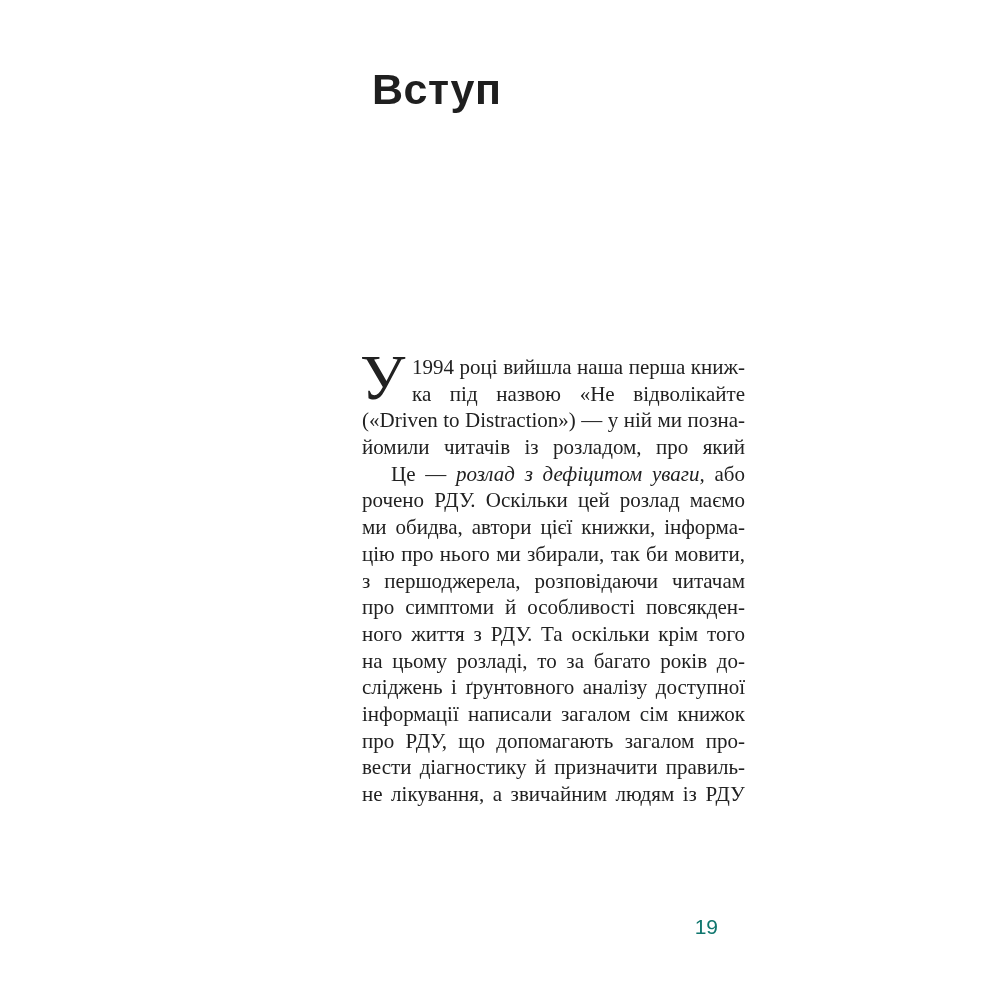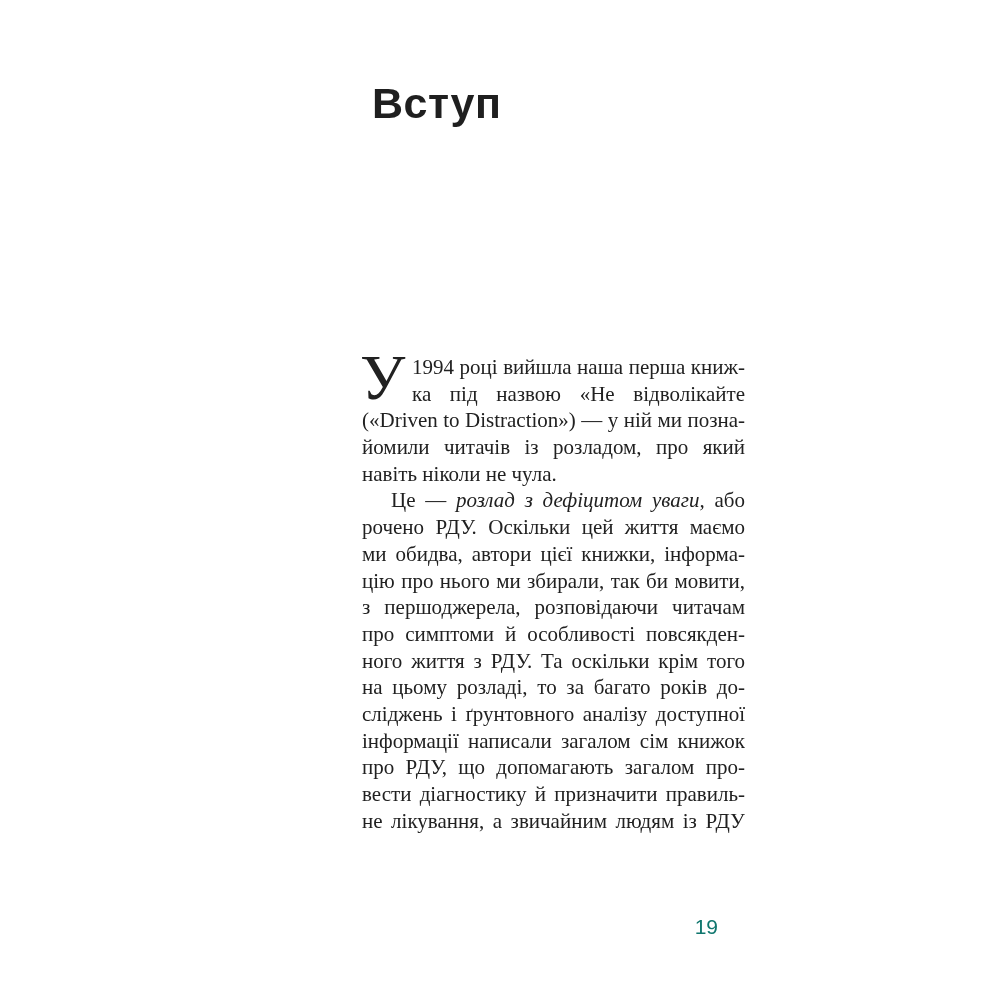--- a/index.html
+++ b/index.html
@@ -10,21 +10,21 @@
   .page {
     position: relative;
     width: 1000px;
     height: 1000px;
     background: #ffffff;
     overflow: hidden;
   }
   .chapter-title {
     position: absolute;
     left: 372px;
-    top: 80px;
+    top: 66px;
     margin: 0;
     font-family: "Liberation Sans", sans-serif;
     font-weight: 600;
     font-size: 43px;
     line-height: 1.1;
     letter-spacing: 0.5px;
     color: #1f1f1f;
   }
   .textblock {
     position: absolute;
@@ -89,25 +89,24 @@
   <h1 class="chapter-title">Вступ</h1>
 
   <span class="dropcap">У</span>
 
   <div class="textblock">
     <div id="para1">
         <div class="bline just dropind"><span>1994 році вийшла наша перша книж-</span></div>
         <div class="bline just dropind"><span>ка під назвою «Не відволікайте мене»</span></div>
         <div class="bline just"><span>(«Driven to Distraction») — у ній ми позна-</span></div>
         <div class="bline just"><span>йомили читачів із розладом, про який</span></div>
-        <div class="bline nojust"><span>навіть ніколи не чула.</span></div>
       </div>
     <div id="para2">
         <div class="bline just pind"><span>Це — </span><span class="it">розлад з дефіцитом уваги,</span><span> або ско-</span></div>
-        <div class="bline just"><span>рочено РДУ. Оскільки цей життя маємо</span></div>
+        <div class="bline just"><span>рочено РДУ. Оскільки цей розлад маємо</span></div>
         <div class="bline just"><span>ми обидва, автори цієї книжки, інформа-</span></div>
         <div class="bline just"><span>цію про нього ми збирали, так би мовити,</span></div>
         <div class="bline just"><span>з першоджерела, розповідаючи читачам</span></div>
         <div class="bline just"><span>про симптоми й особливості повсякден-</span></div>
         <div class="bline just"><span>ного життя з РДУ. Та оскільки крім того</span></div>
         <div class="bline just"><span>на цьому розладі, то за багато років до-</span></div>
         <div class="bline just"><span>сліджень і ґрунтовного аналізу доступної</span></div>
         <div class="bline just"><span>інформації написали загалом сім книжок</span></div>
         <div class="bline just"><span>про РДУ, що допомагають загалом про-</span></div>
         <div class="bline just"><span>вести діагностику й призначити правиль-</span></div>

